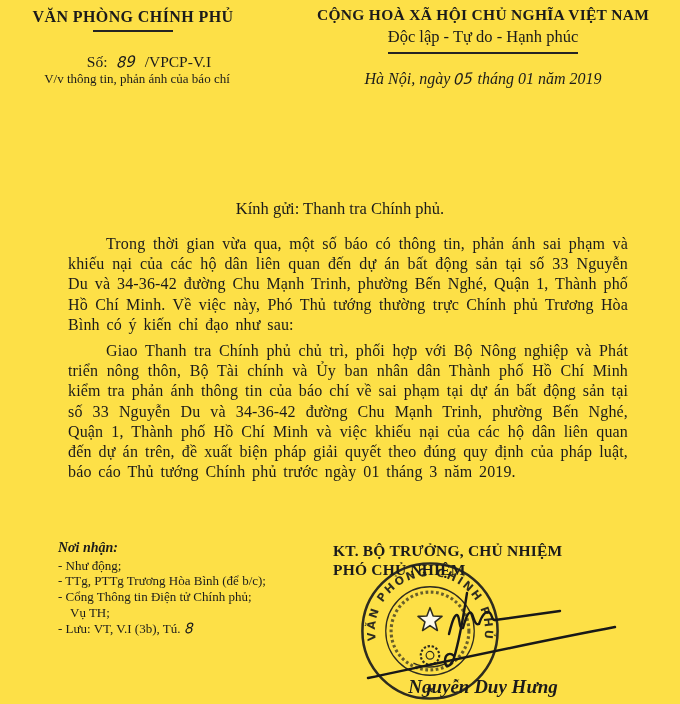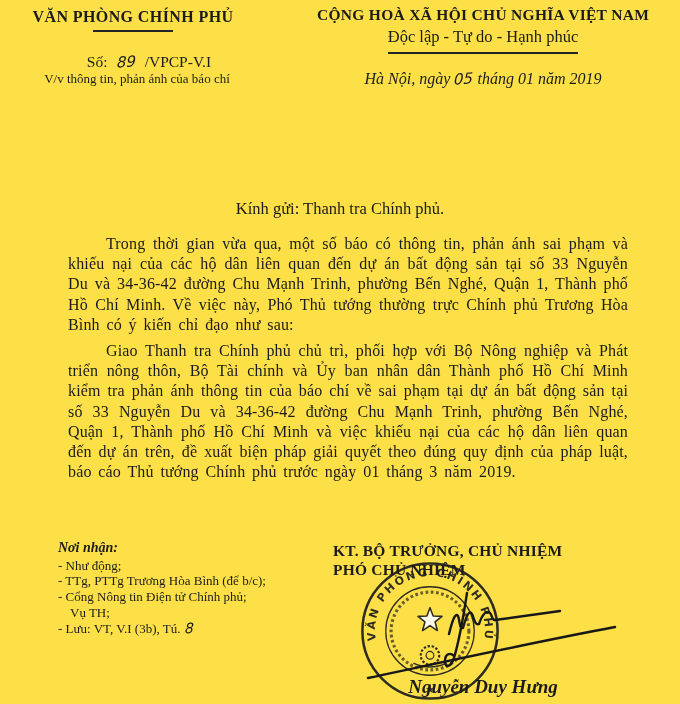--- a/index.html
+++ b/index.html
@@ -72,21 +72,21 @@
 
   <main class="body">
     <p>Trong thời gian vừa qua, một số báo có thông tin, phản ánh sai phạm và khiếu nại của các hộ dân liên quan đến dự án bất động sản tại số 33 Nguyễn Du và 34-36-42 đường Chu Mạnh Trinh, phường Bến Nghé, Quận 1, Thành phố Hồ Chí Minh. Về việc này, Phó Thủ tướng thường trực Chính phủ Trương Hòa Bình có ý kiến chỉ đạo như sau:</p>
     <p>Giao Thanh tra Chính phủ chủ trì, phối hợp với Bộ Nông nghiệp và Phát triển nông thôn, Bộ Tài chính và Ủy ban nhân dân Thành phố Hồ Chí Minh kiểm tra phản ánh thông tin của báo chí về sai phạm tại dự án bất động sản tại số 33 Nguyễn Du và 34-36-42 đường Chu Mạnh Trinh, phường Bến Nghé, Quận 1, Thành phố Hồ Chí Minh và việc khiếu nại của các hộ dân liên quan đến dự án trên, đề xuất biện pháp giải quyết theo đúng quy định của pháp luật, báo cáo Thủ tướng Chính phủ trước ngày 01 tháng 3 năm 2019.</p>
   </main>
 
   <div class="recipients">
     <div class="rec-title">Nơi nhận:</div>
     <div class="rec-item">- Như động;</div>
     <div class="rec-item">- TTg, PTTg Trương Hòa Bình (để b/c);</div>
-    <div class="rec-item">- Cổng Nông tin Điện tử Chính phủ;</div>
+    <div class="rec-item">- Cổng Thông tin Điện tử Chính phủ;</div>
     <div class="rec-item rec-ind">Vụ TH;</div>
     <div class="rec-item">
       <span>- Lưu: VT, V.I (3b), Tú.</span><span class="hand">8</span>
     </div>
   </div>
 
   <div class="signer">
     <div>KT. BỘ TRƯỞNG, CHỦ NHIỆM</div>
     <div>PHÓ CHỦ NHIỆM</div>
   </div>

